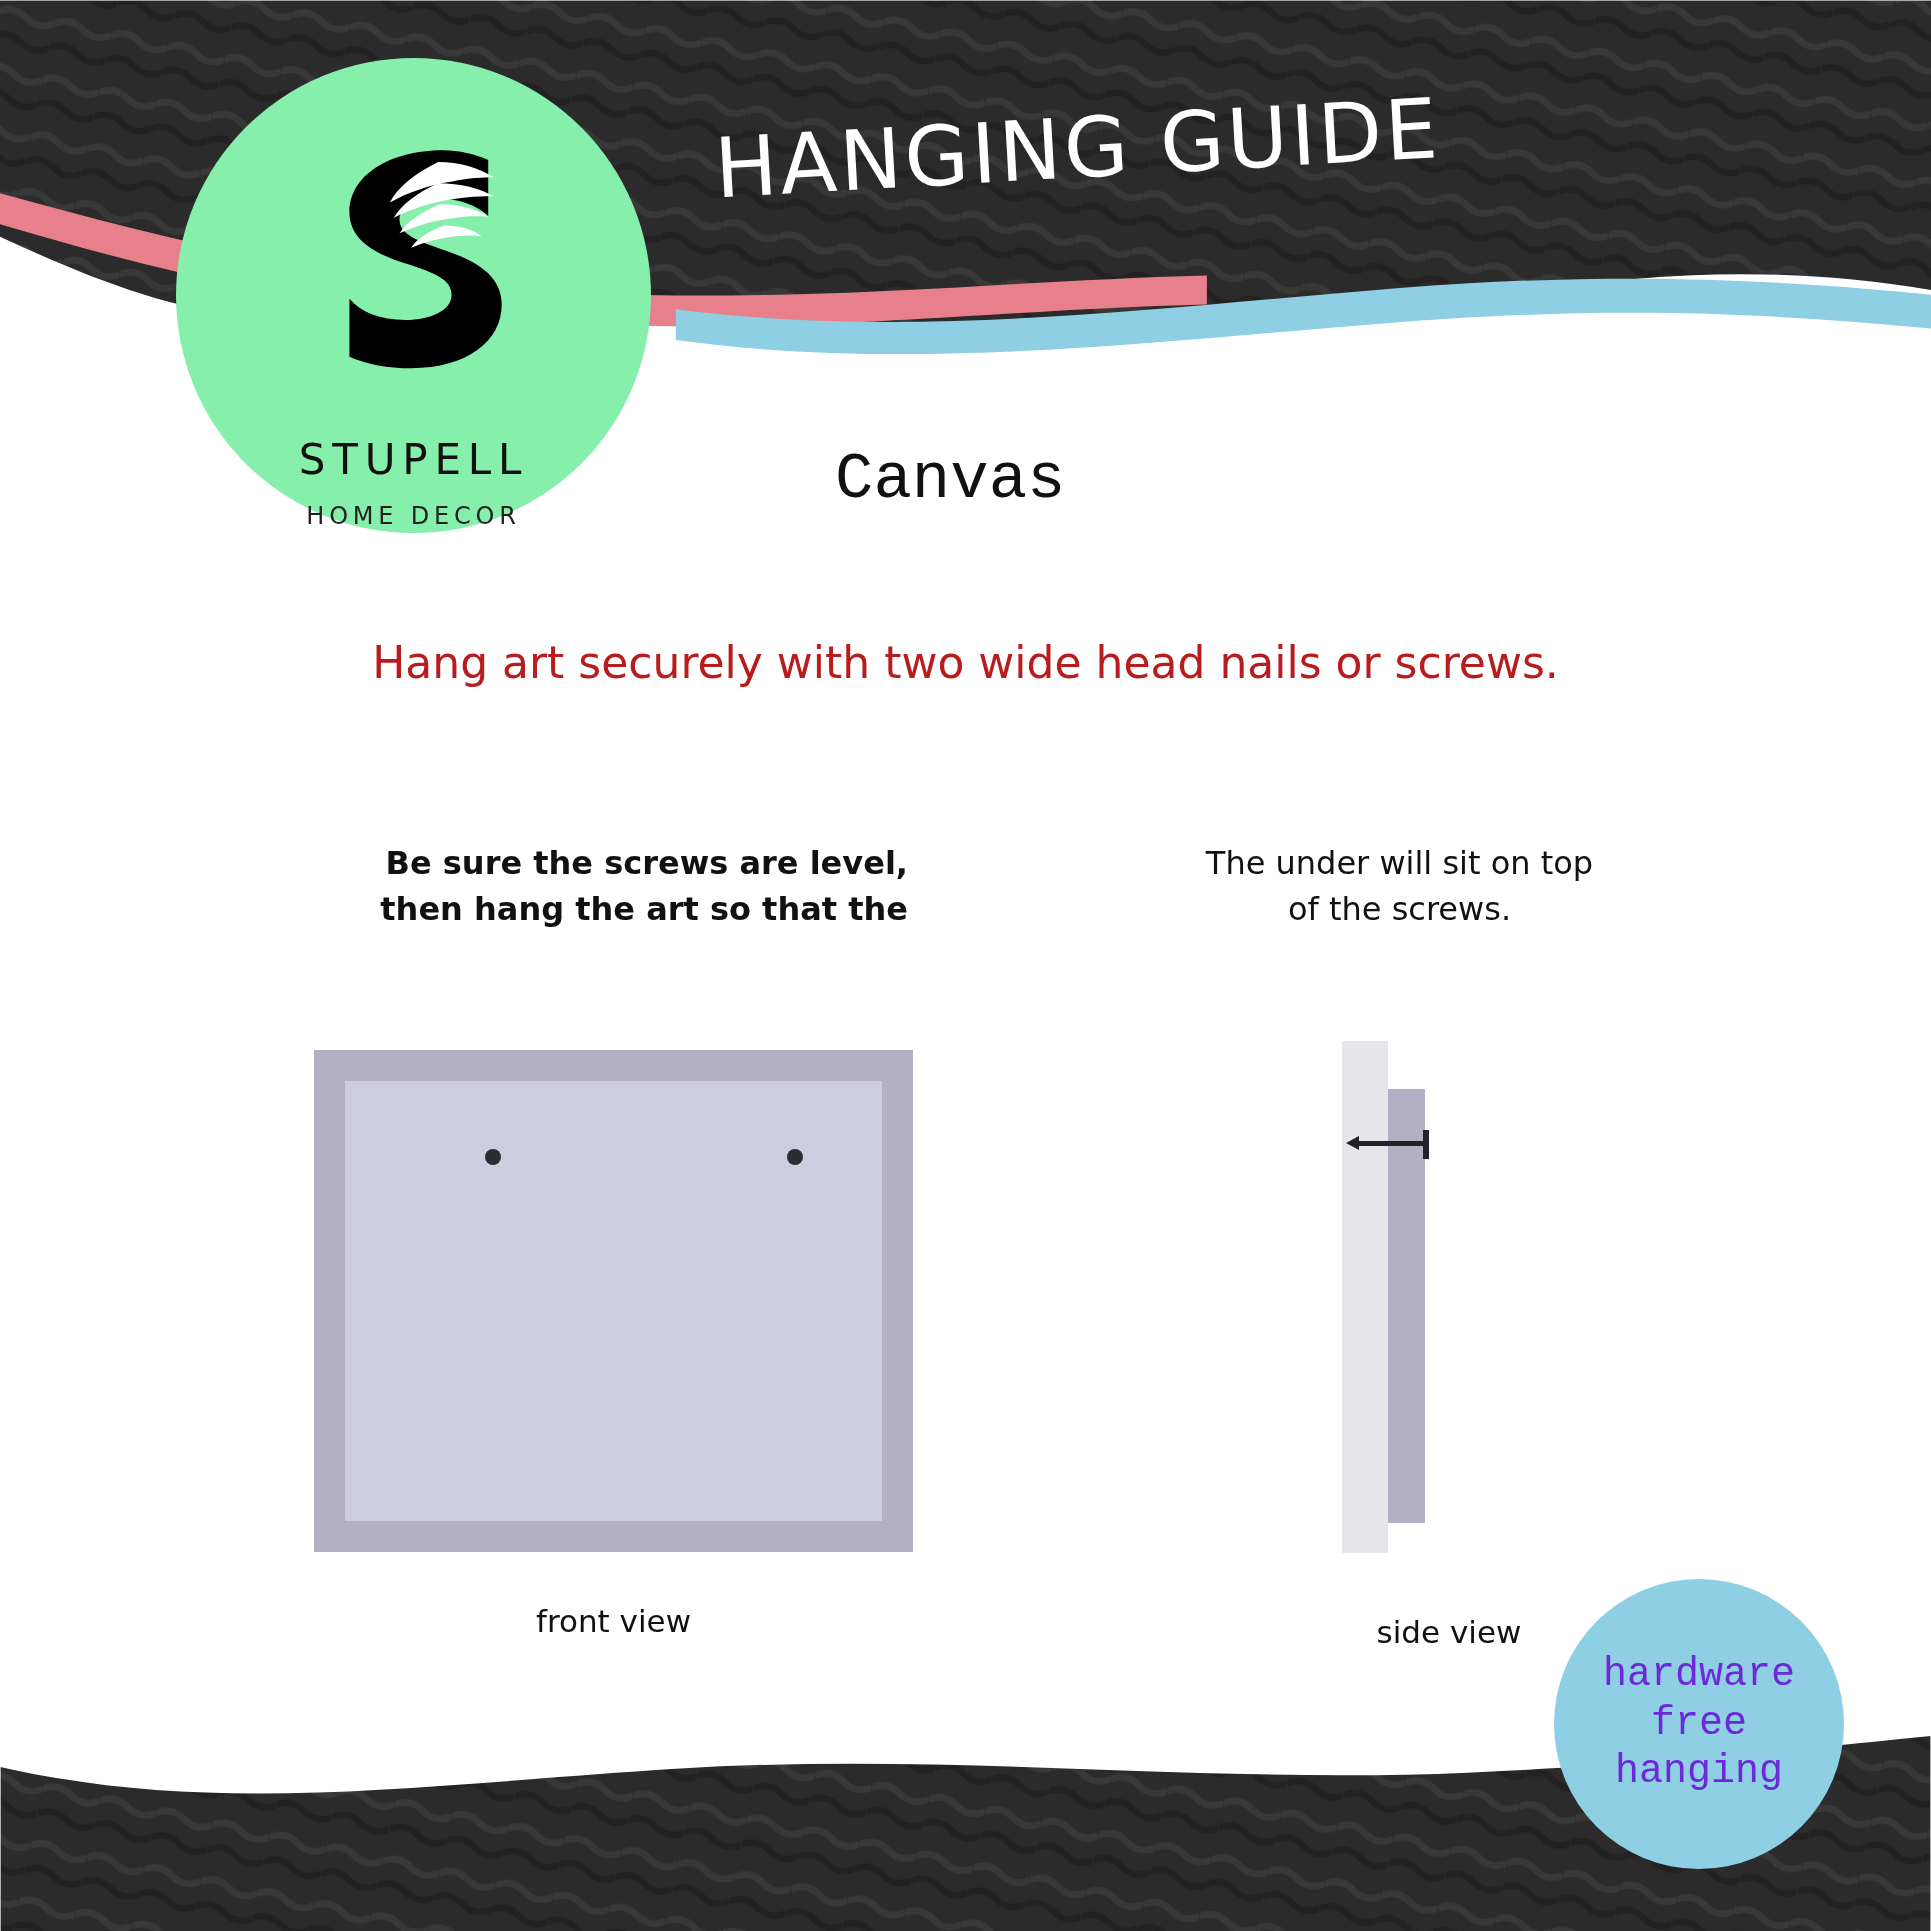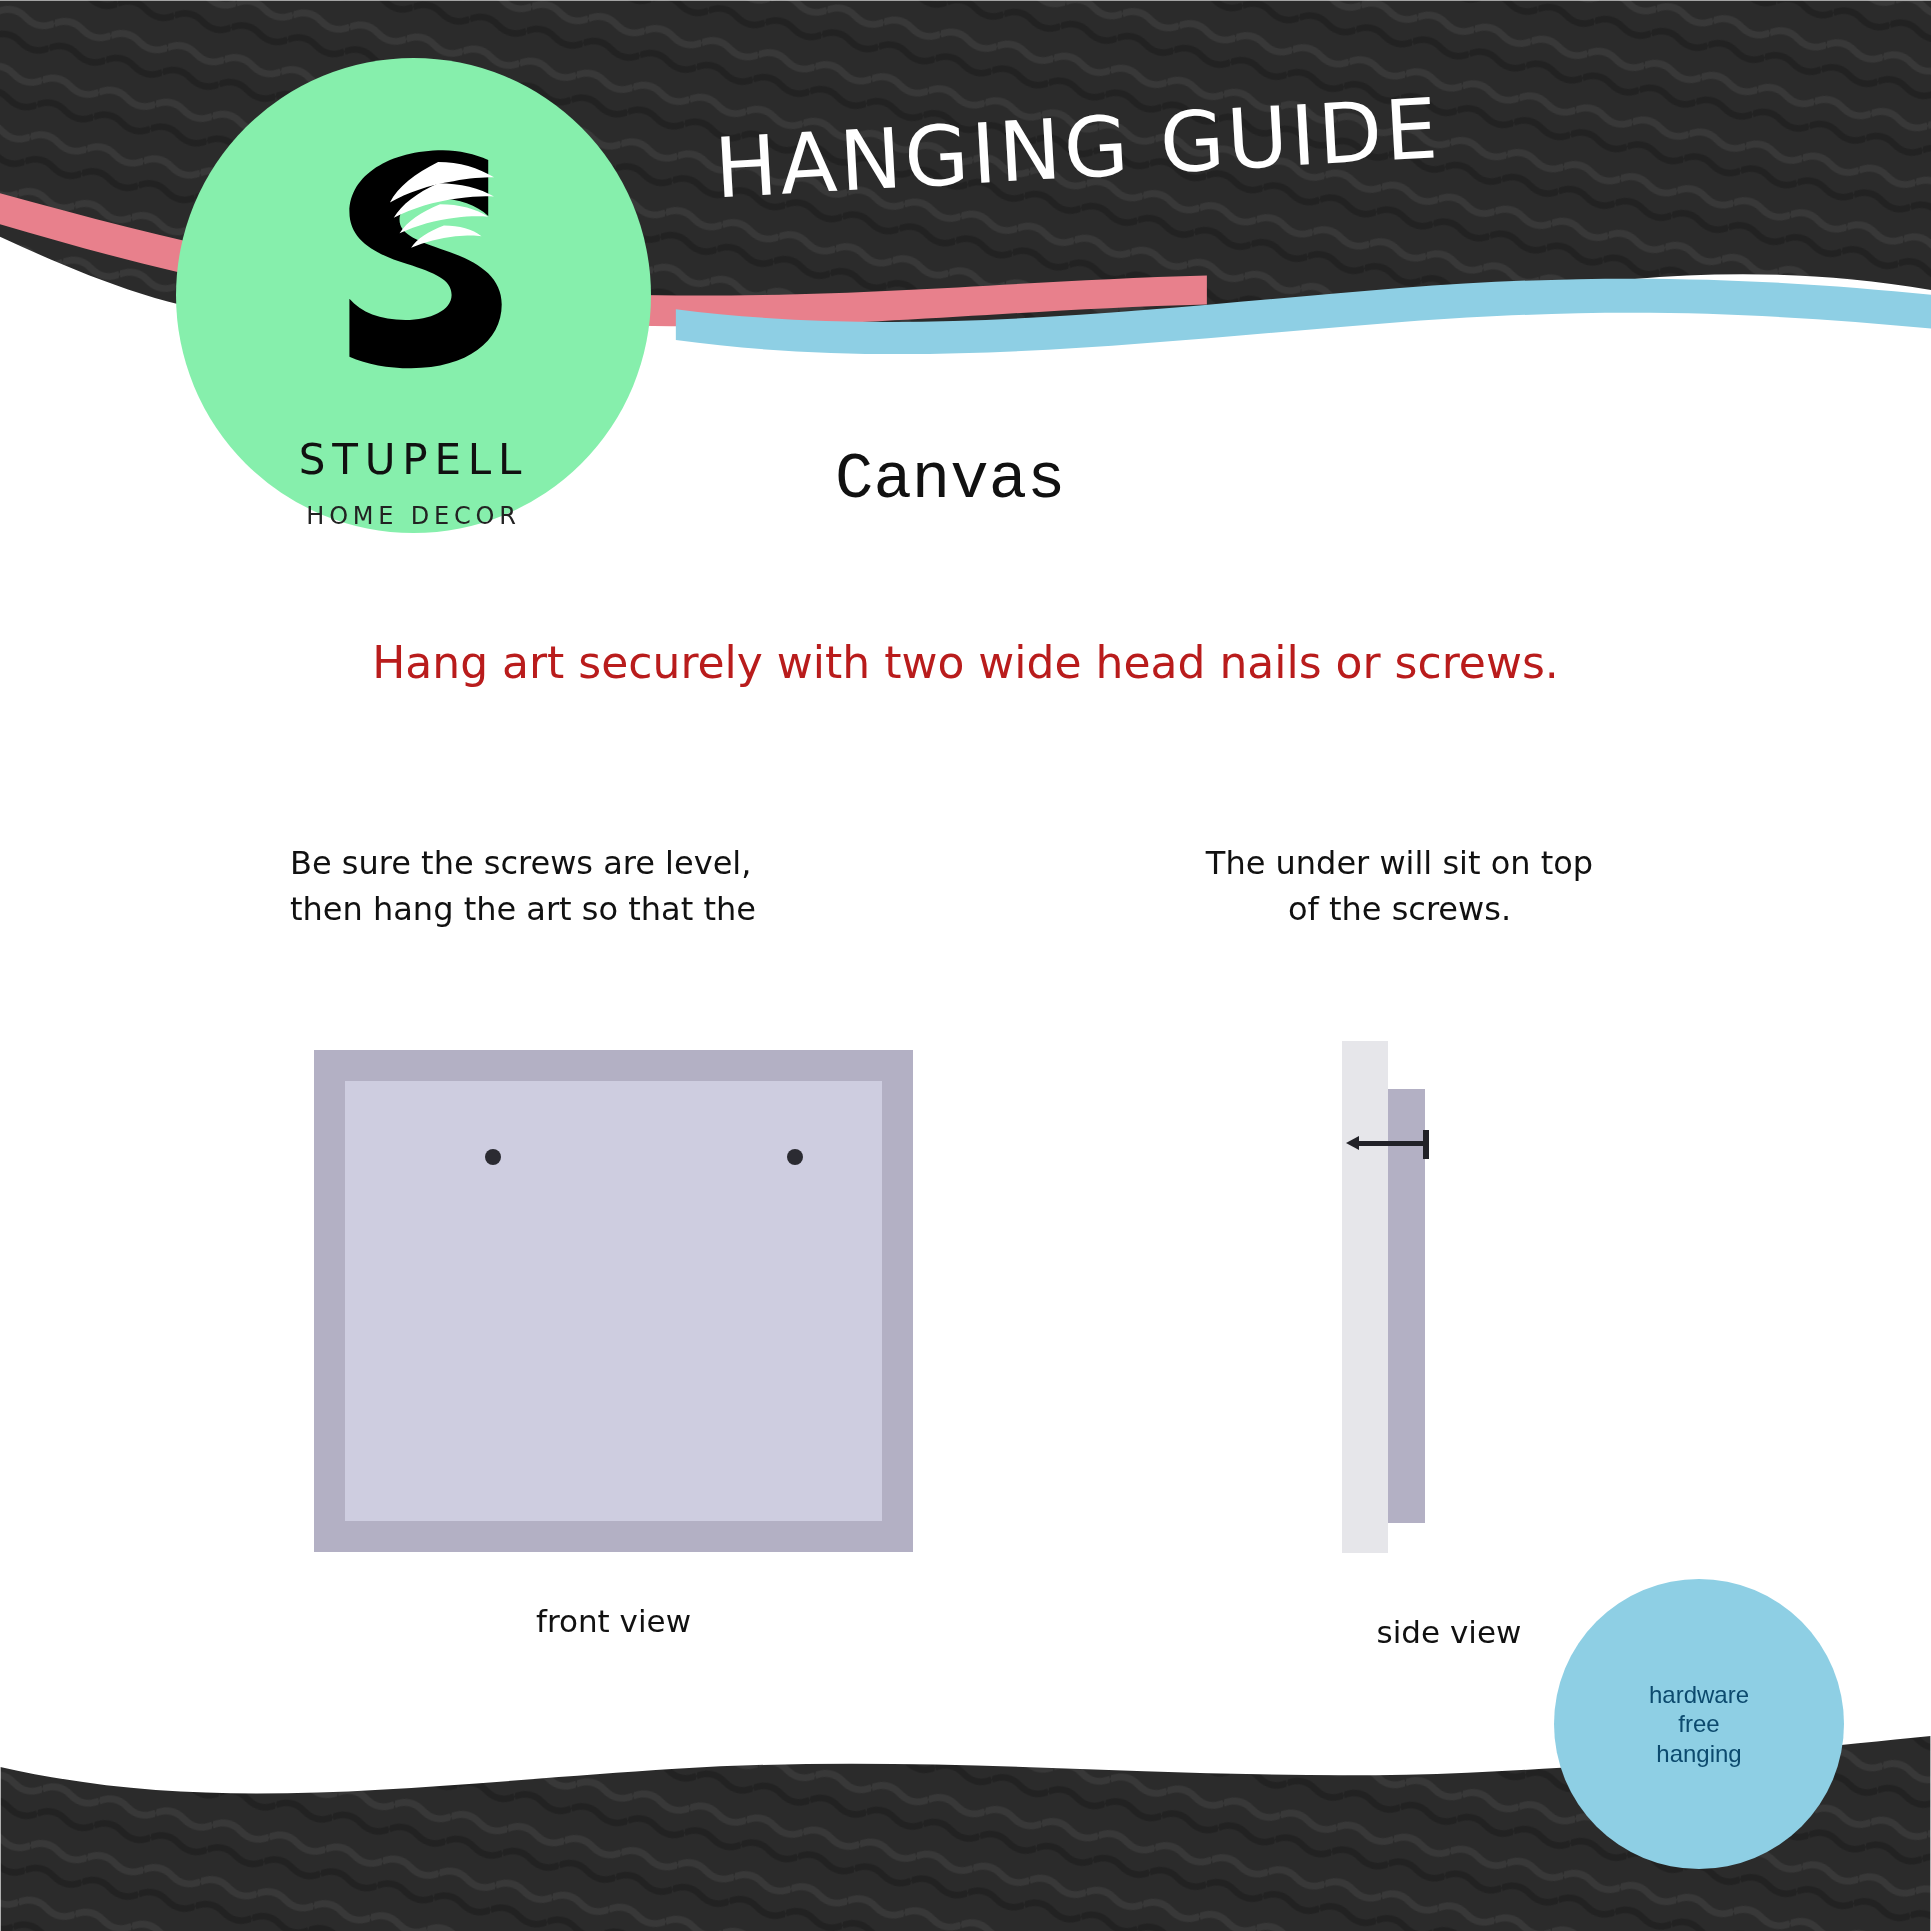--- a/index.html
+++ b/index.html
@@ -100,21 +100,22 @@
     color: #b91c1c;
     font-family: "DejaVu Sans", sans-serif;
   }
 
   
   .col-left {
     position: absolute;
     left: 290px;
     top: 840px;
     width: 618px;
-    text-align: left;
+    text-align: right;
+    font-weight: bold;
   }
   .col-right {
     position: absolute;
     left: 1139px;
     top: 840px;
     width: 521px;
     text-align: center;
   }
   .col-caption {
     font-size: 32px;
@@ -242,24 +243,24 @@
     height: 290px;
     border-radius: 50%;
     background: #8ecfe4;
     z-index: 6;
     display: flex;
     align-items: center;
     justify-content: center;
   }
   .hw-text {
     text-align: center;
-    color: #0c4a6e;
-    font-size: 24px;
+    color: #6d28d9;
+    font-size: 40px;
     line-height: 1.22;
-    font-family: Liberation Sans, sans-serif;
+    font-family: Liberation Mono, monospace;
   }
 </style>
 </head>
 <body>
 
 <div class="top-banner">
   <svg width="1931" height="406" viewBox="0 0 2000 420" xmlns="http://www.w3.org/2000/svg">
     <defs>
       <clipPath id="darkClip">
         <path d="M0,0 H2000 V300 C1700,250 1500,330 1200,350 C900,370 700,300 420,330 C240,350 120,300 0,245 Z"></path>

